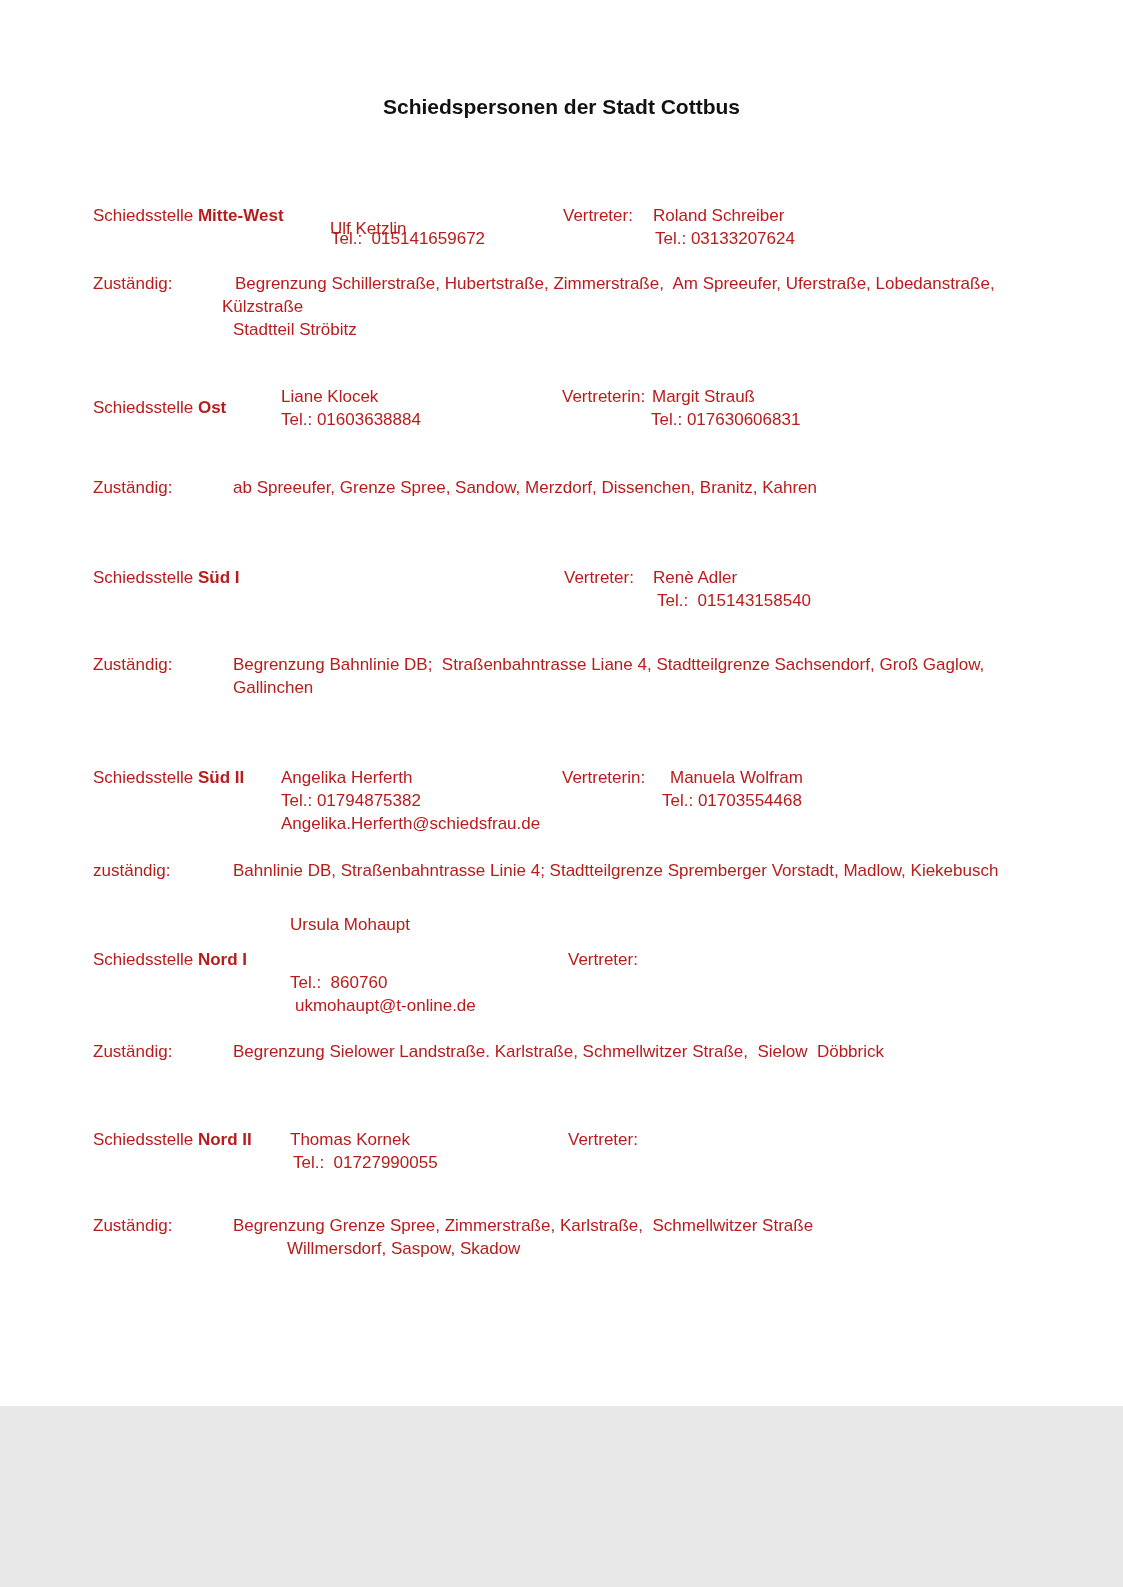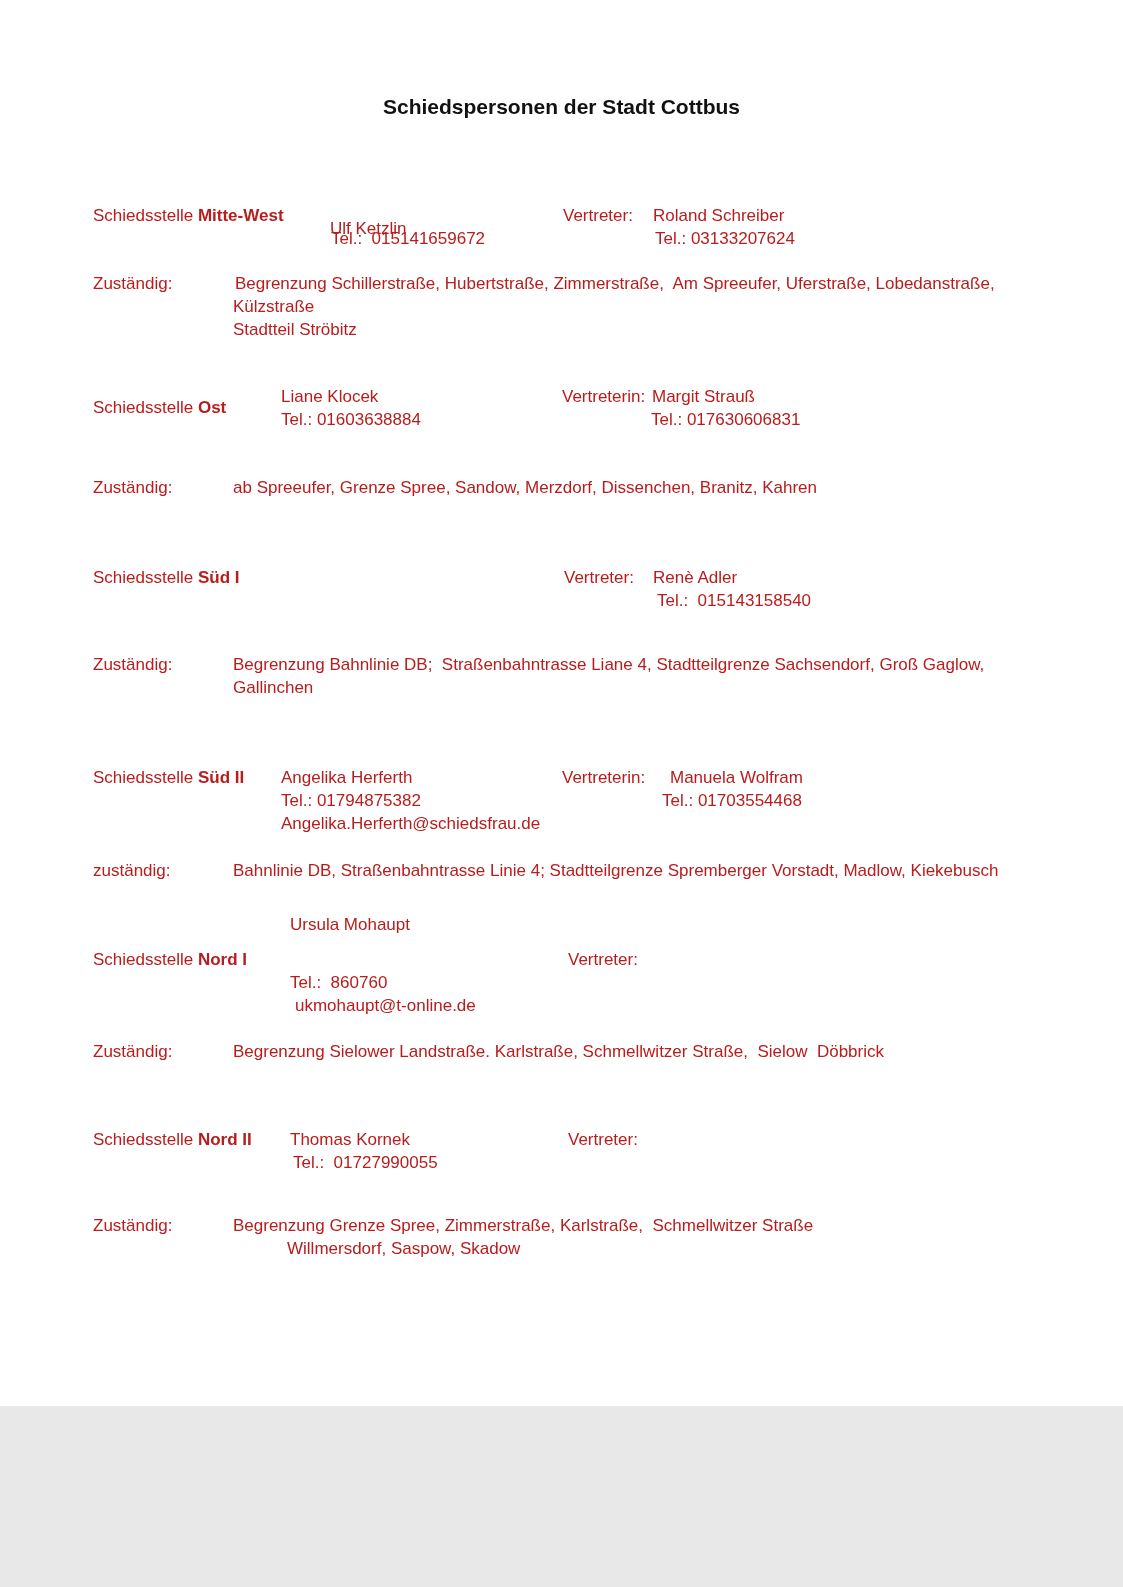--- a/index.html
+++ b/index.html
@@ -41,21 +41,21 @@
 
   <div>
     <span class="t" style="left:93px;top:207px"><span>Schiedsstelle</span> <b>Mitte-West</b></span>
     <span class="t" style="left:330px;top:220px">Ulf Ketzlin</span>
     <span class="t" style="left:563px;top:207px">Vertreter:</span>
     <span class="t" style="left:653px;top:207px">Roland Schreiber</span>
     <span class="t" style="left:331px;top:230px">Tel.:  015141659672</span>
     <span class="t" style="left:655px;top:230px">Tel.: 03133207624</span>
     <span class="t" style="left:93px;top:275px">Zuständig:</span>
     <span class="t" style="left:235px;top:275px">Begrenzung Schillerstraße, Hubertstraße, Zimmerstraße,  Am Spreeufer, Uferstraße, Lobedanstraße,</span>
-    <span class="t" style="left:233px;top:298px">Külzstraße</span>
+    <span class="t" style="left:222px;top:298px">Külzstraße</span>
     <span class="t" style="left:233px;top:321px">Stadtteil Ströbitz</span>
   </div>
 
   <div>
     <span class="t" style="left:93px;top:399px"><span>Schiedsstelle</span> <b>Ost</b></span>
     <span class="t" style="left:281px;top:388px">Liane Klocek</span>
     <span class="t" style="left:562px;top:388px">Vertreterin:</span>
     <span class="t" style="left:652px;top:388px">Margit Strauß</span>
     <span class="t" style="left:281px;top:411px">Tel.: 01603638884</span>
     <span class="t" style="left:651px;top:411px">Tel.: 017630606831</span>

